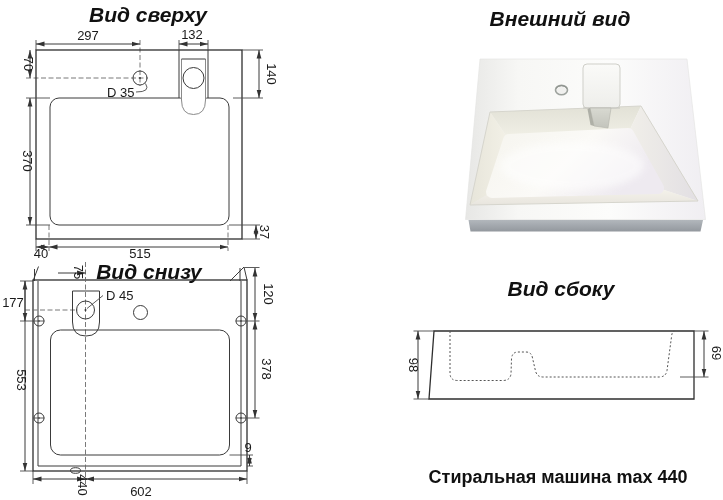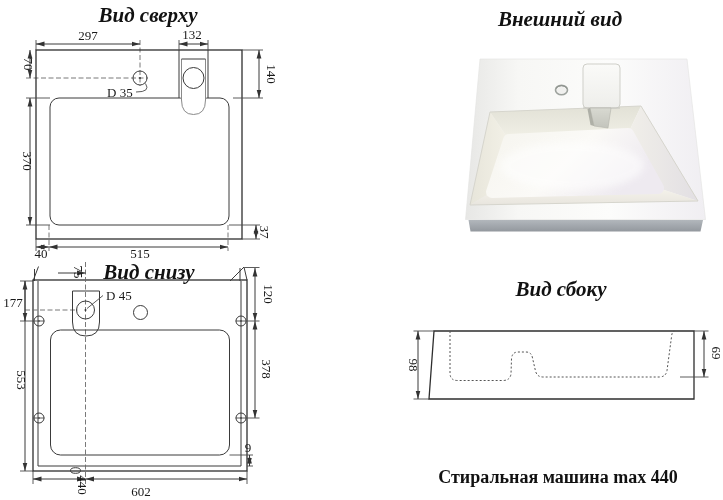--- a/index.html
+++ b/index.html
@@ -1,17 +1,17 @@
 <!DOCTYPE html>
 <html><head>
 <meta charset="utf-8">
 <style>
   html,body{margin:0;padding:0;background:#ffffff;}
   .page{position:relative;width:723px;height:500px;background:#ffffff;overflow:hidden;
-        font-family:Liberation Serif, serif;}
+        font-family:Liberation Sans, sans-serif;}
   svg{position:absolute;left:0;top:0;}
   .t-title{font-size:21px;font-weight:bold;font-style:italic;fill:#111;}
   .t-dim{font-size:13px;fill:#1a1a1a;}
   .t-cap{font-size:18px;font-weight:bold;fill:#111;}
   .ol{stroke:#2e2e2e;stroke-width:1.3;fill:none;}
   .ol2{stroke:#3a3a3a;stroke-width:1;fill:none;}
   .dim{stroke:#3a3a3a;stroke-width:1;fill:none;}
   .w{stroke:#4a4a4a;stroke-width:0.9;fill:none;}
   .cl{stroke:#6a6a6a;stroke-width:0.9;fill:none;stroke-dasharray:5 2.5;}
   .dprof{stroke:#555;stroke-width:1;fill:none;stroke-dasharray:2 2;}

